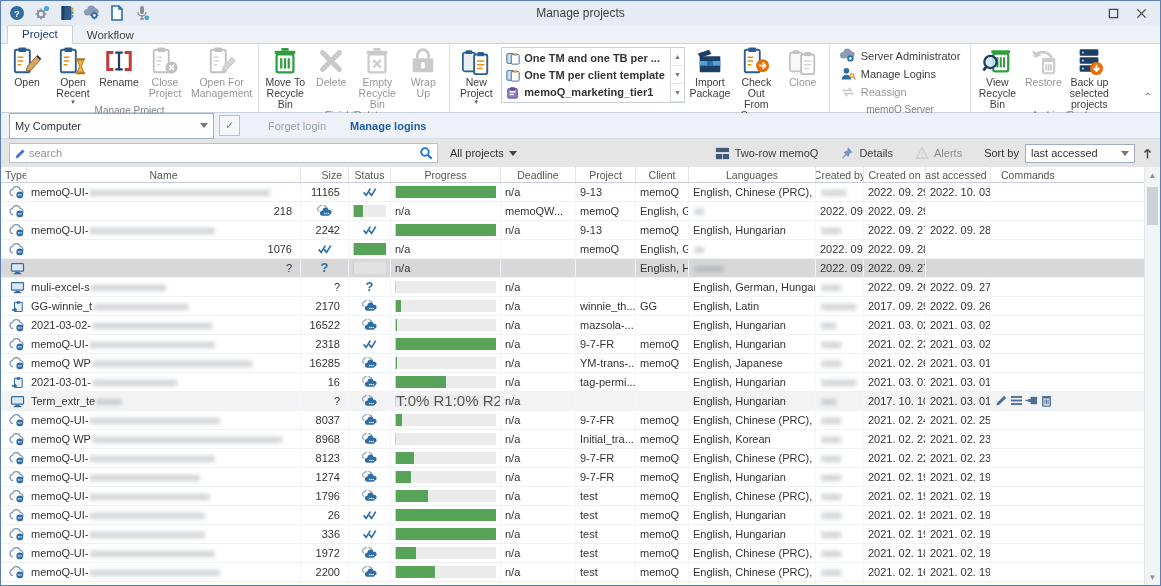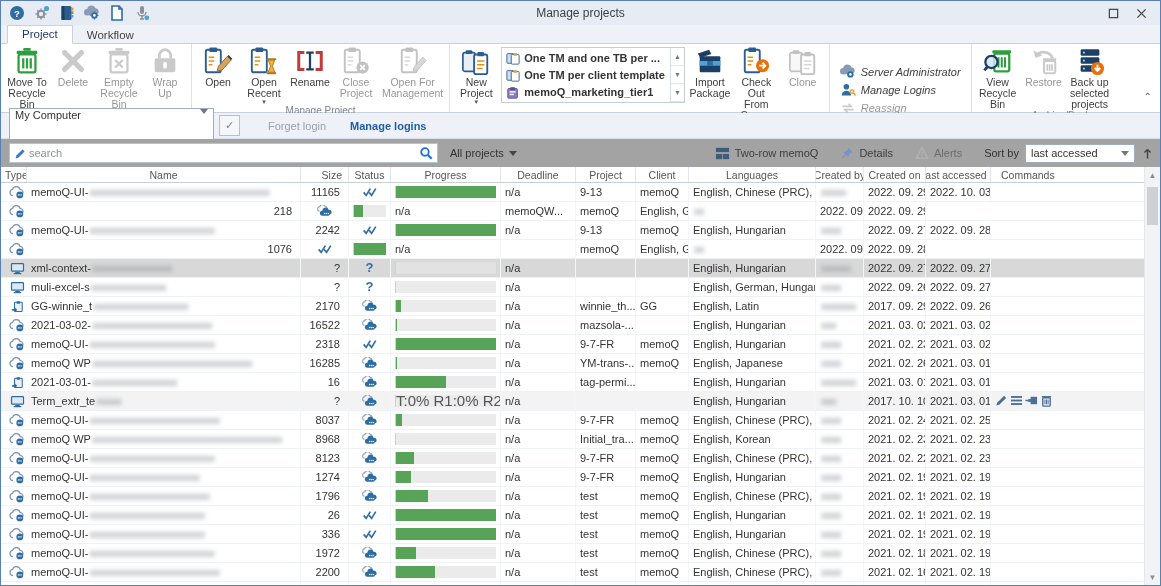--- a/index.html
+++ b/index.html
@@ -18,39 +18,39 @@
   
   .ribbon{position:absolute;left:0;top:43px;right:0;height:69px;background:#fff;border-bottom:1px solid #c9d1dc;display:flex;box-sizing:border-box;}
   .rgroup{display:flex;flex-direction:column;border-right:1px solid #dde2e9;padding:0 3px;}
   .rgroup .btns{display:flex;flex:1;align-items:flex-start;}
   .glabel{text-align:center;font-size:10px;color:#7d838b;padding:0 8px 2px;white-space:nowrap;}
   .rbtn{display:flex;flex-direction:column;align-items:center;padding:2px 3px 0;min-width:40px;max-width:64px;font-size:10.5px;line-height:11px;text-align:center;color:#3d3d3d;cursor:default;}
   .rbtn .ric{width:30px;height:30px;margin-bottom:1px;}
   .rbtn .ric svg{width:30px;height:30px;}
   .subarr{font-size:7px;color:#555;line-height:6px;}
   .dis{opacity:.55;filter:grayscale(1);}
-  .smlcol{display:flex;flex-direction:column;justify-content:flex-start;padding:19px 2px;font-style:italic;}
+  .smlcol{display:flex;flex-direction:column;justify-content:flex-start;padding:3px 2px;}
   .sml{display:flex;align-items:center;gap:5px;font-size:11px;color:#3d3d3d;height:18px;padding:0 5px;white-space:nowrap;}
   .sml .si16{width:16px;height:16px;}
   .gal{border:1px solid #c6cdd6;background:#fff;display:flex;margin:3px 2px 0;height:54px;}
   .gal .items{display:flex;flex-direction:column;justify-content:space-around;padding:1px 5px 1px 4px;}
   .gitem{display:flex;gap:4px;align-items:center;font-size:11px;font-weight:bold;color:#333;white-space:nowrap;}
   .gitem svg{width:14px;height:14px;flex:0 0 14px;}
   .gal .gscroll{width:13px;border-left:1px solid #d5dbe2;display:flex;flex-direction:column;}
   .gal .gscroll span{flex:1;display:flex;align-items:center;justify-content:center;font-size:7px;color:#777;border-bottom:1px solid #e3e7ec;}
   .collapse{position:absolute;right:8px;bottom:10px;font-size:10px;color:#666;}
   
   .loginbar{position:absolute;left:0;top:112px;right:0;height:26px;background:#eef2f8;border-bottom:1px solid #d6dde7;display:flex;align-items:center;box-sizing:border-box;}
-  .combo{width:205px;height:36px;background:#fff;border:1px solid #9fadc0;margin-left:8px;display:flex;padding:0 5px;box-sizing:border-box;justify-content:space-between;}
+  .combo{width:205px;height:26px;background:#fff;border:1px solid #9fadc0;margin-left:8px;display:flex;align-items:center;padding:0 5px;box-sizing:border-box;justify-content:space-between;}
   .chk{width:19px;height:19px;border:1px solid #b6c0cf;background:#f4f6fa;margin-left:5px;display:flex;align-items:center;justify-content:center;color:#7a8189;font-size:11px;}
   .lnk-gray{color:#9aa1ab;margin-left:28px;}
   .lnk-blue{color:#1f5da8;font-weight:bold;margin-left:24px;}
   .tri{width:0;height:0;border-left:4px solid transparent;border-right:4px solid transparent;border-top:5px solid #666;display:inline-block;}
   
-  .searchbar{position:absolute;left:0;top:138px;right:0;height:28px;background:#a3a3a3;display:flex;align-items:center;box-sizing:border-box;}
+  .searchbar{position:absolute;left:0;top:138px;right:0;height:28px;background:#e5e5e5;display:flex;align-items:center;box-sizing:border-box;}
   .sfield{width:429px;height:20px;border:1px solid #b6c2d2;background:#fff;margin-left:8px;display:flex;align-items:center;padding:0 4px;box-sizing:border-box;}
   .sfield input{flex:1;border:none;outline:none;font-size:11px;color:#333;font-family:"Liberation Sans",sans-serif;background:transparent;}
   .sfield input::placeholder{color:#8a929c;}
   .scope{display:flex;align-items:center;gap:5px;margin-left:12px;color:#333;}
   .rtools{position:absolute;right:0;top:138px;height:28px;display:flex;align-items:center;gap:0;}
   .rtool{display:flex;align-items:center;gap:5px;margin-right:22px;color:#3d3d3d;}
   .sortsel{width:110px;height:19px;border:1px solid #9fadc0;background:#fff;display:flex;align-items:center;justify-content:space-between;padding:0 5px;box-sizing:border-box;margin-left:6px;}
   
   .thead,.row{display:grid;grid-template-columns:26px 274px 48px 42px 110px 75px 60px 53px 127px 48px 62px 65px 1fr;align-items:center;}
   .thead{position:absolute;left:0;top:166px;width:1143px;height:16px;background:#fff;border-bottom:1px solid #c9cfd8;color:#555;box-sizing:border-box;}
@@ -155,58 +155,20 @@
     <div class="tab active">Project</div>
     <div class="tab">Workflow</div>
   </div>
 
   <div class="ribbon">
 
     <div class="rgroup">
       <div class="btns">
         <div class="rbtn">
           <span class="ric"><svg viewBox="0 0 32 32">
-                <rect x="7" y="9" width="18" height="19" rx="2" fill="#fff" stroke="#2f9e3f" stroke-width="2.4"></rect>
-                <rect x="5" y="5" width="22" height="3.6" rx="1" fill="#2f9e3f"></rect>
-                <rect x="12" y="2" width="8" height="3" rx="1" fill="#2f9e3f"></rect>
-                <path d="M12 13v11M16 13v11M20 13v11" stroke="#2f9e3f" stroke-width="2.4"></path>
-              </svg></span>
-          <span>Move To Recycle Bin</span>
-        </div>
-        <div class="rbtn dis">
-          <span class="ric"><svg viewBox="0 0 32 32">
-                <path d="M7 7l18 18M25 7L7 25" stroke="#9aa1a8" stroke-width="5.5" stroke-linecap="round"></path>
-              </svg></span>
-          <span>Delete</span>
-        </div>
-        <div class="rbtn dis">
-          <span class="ric"><svg viewBox="0 0 32 32">
-                <rect x="7" y="9" width="18" height="19" rx="2" fill="#fff" stroke="#9aa1a8" stroke-width="2.4"></rect>
-                <rect x="5" y="5" width="22" height="3.6" rx="1" fill="#9aa1a8"></rect>
-                <rect x="12" y="2" width="8" height="3" rx="1" fill="#9aa1a8"></rect>
-                <path d="M12 15l8 8M20 15l-8 8" stroke="#9aa1a8" stroke-width="2.4"></path>
-              </svg></span>
-          <span>Empty Recycle Bin</span>
-        </div>
-        <div class="rbtn dis">
-          <span class="ric"><svg viewBox="0 0 32 32">
-                <path d="M10 13v-3a6 6 0 0 1 12 0v3" fill="none" stroke="#9aa1a8" stroke-width="3"></path>
-                <rect x="5" y="13" width="22" height="15" rx="2" fill="#9aa1a8"></rect>
-                <rect x="14" y="17" width="4" height="7" rx="2" fill="#fff"></rect>
-              </svg></span>
-          <span>Wrap Up</span>
-        </div>
-      </div>
-      <div class="glabel">Finish/Delete</div>
-    </div>
-
-    <div class="rgroup">
-      <div class="btns">
-        <div class="rbtn">
-          <span class="ric"><svg viewBox="0 0 32 32">
                 <rect x="3" y="4" width="16" height="24" rx="2" fill="#fff" stroke="#2d5d8e" stroke-width="2"></rect>
                 <rect x="7" y="1.5" width="8" height="5" rx="1" fill="#2d5d8e"></rect>
                 <path d="M6 12h6M6 16h6M6 20h4" stroke="#e8920a" stroke-width="1.5"></path>
                 <path d="M15 27l1.5-5.5L26 11l4 4-9.5 10.5z" fill="#d9a35f" stroke="#8a6a3a" stroke-width="1"></path>
                 <path d="M26 11l4 4 1.3-1.3-4-4z" fill="#3a3a3a"></path>
               </svg></span>
           <span>Open</span>
         </div>
         <div class="rbtn">
           <span class="ric"><svg viewBox="0 0 32 32">
@@ -241,20 +203,58 @@
           <span class="ric"><svg viewBox="0 0 32 32">
                 <rect x="4" y="4" width="16" height="24" rx="2" fill="#fff" stroke="#8a9097" stroke-width="2"></rect>
                 <rect x="8" y="1.5" width="8" height="5" rx="1" fill="#8a9097"></rect>
                 <path d="M7 12h6M7 16h6M7 20h4" stroke="#b3b8bd" stroke-width="1.5"></path>
                 <path d="M16 27l1.5-5 9-10 3.5 3.5-9 10z" fill="#b3b8bd" stroke="#8a9097" stroke-width="1"></path>
               </svg></span>
           <span>Open For Management</span>
         </div>
       </div>
       <div class="glabel">Manage Project</div>
+    </div>
+
+    <div class="rgroup">
+      <div class="btns">
+        <div class="rbtn">
+          <span class="ric"><svg viewBox="0 0 32 32">
+                <rect x="7" y="9" width="18" height="19" rx="2" fill="#fff" stroke="#2f9e3f" stroke-width="2.4"></rect>
+                <rect x="5" y="5" width="22" height="3.6" rx="1" fill="#2f9e3f"></rect>
+                <rect x="12" y="2" width="8" height="3" rx="1" fill="#2f9e3f"></rect>
+                <path d="M12 13v11M16 13v11M20 13v11" stroke="#2f9e3f" stroke-width="2.4"></path>
+              </svg></span>
+          <span>Move To Recycle Bin</span>
+        </div>
+        <div class="rbtn dis">
+          <span class="ric"><svg viewBox="0 0 32 32">
+                <path d="M7 7l18 18M25 7L7 25" stroke="#9aa1a8" stroke-width="5.5" stroke-linecap="round"></path>
+              </svg></span>
+          <span>Delete</span>
+        </div>
+        <div class="rbtn dis">
+          <span class="ric"><svg viewBox="0 0 32 32">
+                <rect x="7" y="9" width="18" height="19" rx="2" fill="#fff" stroke="#9aa1a8" stroke-width="2.4"></rect>
+                <rect x="5" y="5" width="22" height="3.6" rx="1" fill="#9aa1a8"></rect>
+                <rect x="12" y="2" width="8" height="3" rx="1" fill="#9aa1a8"></rect>
+                <path d="M12 15l8 8M20 15l-8 8" stroke="#9aa1a8" stroke-width="2.4"></path>
+              </svg></span>
+          <span>Empty Recycle Bin</span>
+        </div>
+        <div class="rbtn dis">
+          <span class="ric"><svg viewBox="0 0 32 32">
+                <path d="M10 13v-3a6 6 0 0 1 12 0v3" fill="none" stroke="#9aa1a8" stroke-width="3"></path>
+                <rect x="5" y="13" width="22" height="15" rx="2" fill="#9aa1a8"></rect>
+                <rect x="14" y="17" width="4" height="7" rx="2" fill="#fff"></rect>
+              </svg></span>
+          <span>Wrap Up</span>
+        </div>
+      </div>
+      <div class="glabel">Finish/Delete</div>
     </div>
 
     <div class="rgroup">
       <div class="btns">
         <div class="rbtn">
           <span class="ric"><svg viewBox="0 0 32 32">
                 <rect x="2" y="7" width="13" height="20" rx="2" fill="#e7eef6" stroke="#2d5d8e" stroke-width="1.8"></rect>
                 <rect x="5" y="4.5" width="7" height="4" rx="1" fill="#2d5d8e"></rect>
                 <rect x="14" y="9" width="14" height="21" rx="2" fill="#fff" stroke="#2d5d8e" stroke-width="2"></rect>
                 <rect x="17.5" y="6.5" width="7" height="4.5" rx="1" fill="#2d5d8e"></rect>
@@ -669,24 +669,20 @@
 
         <span class="ti t-local">
             <svg viewBox="0 0 20 16" width="15" height="13">
               <rect x="2" y="1.5" width="16" height="10" rx="1" fill="#dce9f5" stroke="#2e6da4" stroke-width="1.6"></rect>
               <rect x="7" y="12.5" width="6" height="1.5" fill="#2e6da4"></rect>
               <rect x="5" y="14" width="10" height="1.6" fill="#2e6da4"></rect>
             </svg>
           </span>
 
       </div>
-      <div class="c c-name">
-          <span>xml-context-</span>
-          <span class="blur">xxxxxxxxxxxxxxxx</span>
-        </div>
       <div class="c c-size">?</div>
       <div class="c c-status">
 
         <span class="si st-q">?</span>
       </div>
       <div class="c c-prog">
           <div class="track">
             <div class="fill" style="width: 0%;"></div>
             <span class="ptext"></span>
           </div>

